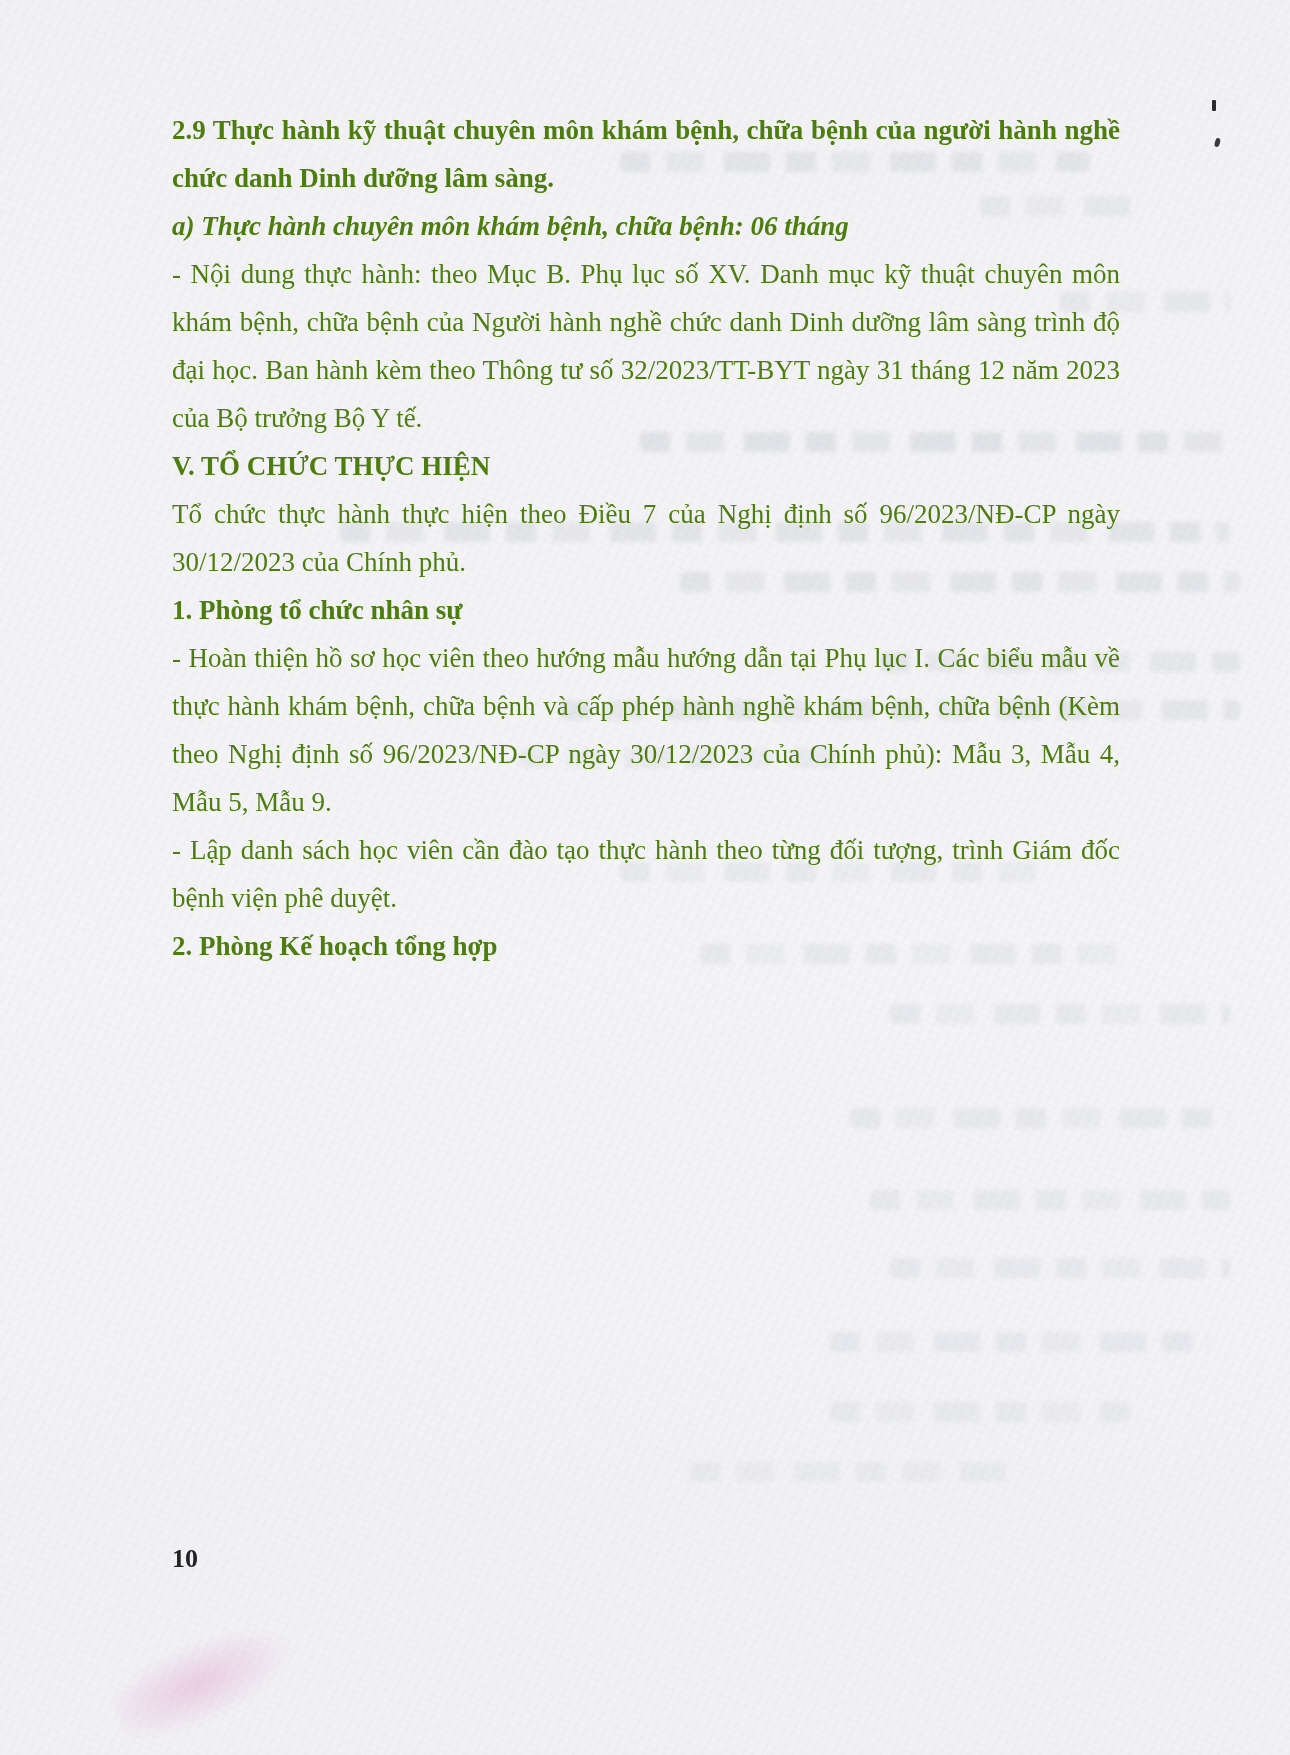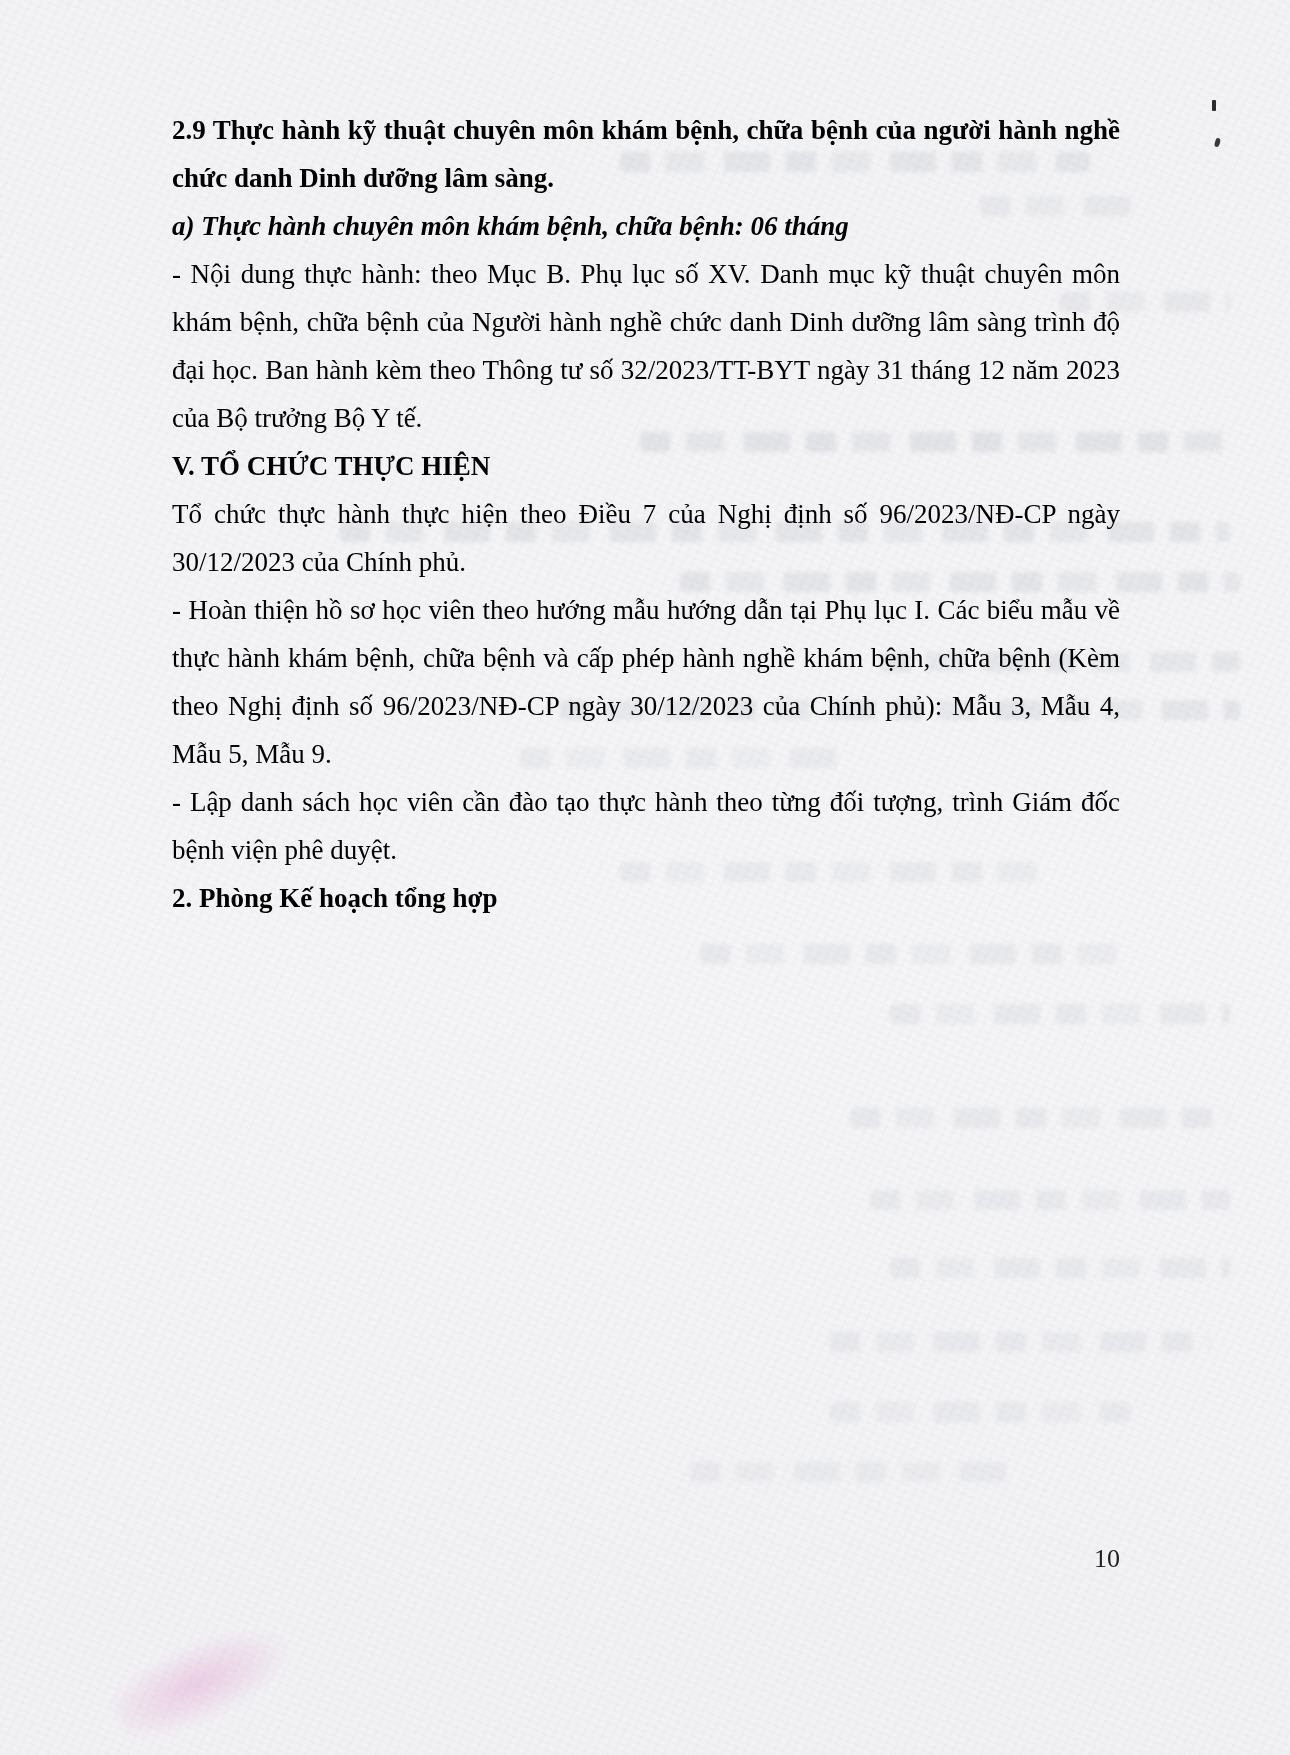--- a/index.html
+++ b/index.html
@@ -20,36 +20,37 @@
     background:
       repeating-linear-gradient(115deg, rgba(150,150,160,0.022) 0 3px, transparent 3px 9px),
       repeating-linear-gradient(23deg, rgba(120,120,135,0.018) 0 2px, transparent 2px 7px);
     pointer-events: none;
   }
   .doc-body {
     position: absolute;
     left: 172px;
     top: 106px;
     width: 948px;
-    color: #000000;
+    color: #4d7c0f;
     font-size: 27px;
     line-height: 48px;
     text-align: justify;
   }
   .doc-body p { margin: 0; }
   .b  { font-weight: 700; }
   .bi { font-weight: 700; font-style: italic; }
   .page-number {
     position: absolute;
     left: 172px;
     top: 1544px;
     width: 948px;
-    text-align: right;
+    text-align: left;
     font-size: 26px;
     color: #222;
+    font-weight: bold;
   }
   
   .ghost {
     position: absolute;
     height: 20px;
     border-radius: 5px;
     filter: blur(2.2px);
     background: repeating-linear-gradient(90deg,
       rgba(122,130,150,0.17) 0px,  rgba(122,130,150,0.17) 30px,
       rgba(122,130,150,0.00) 30px, rgba(122,130,150,0.00) 46px,
@@ -103,18 +104,19 @@
 <div class="speck" style="left:1215px; top:138px; width:5px;  height:9px; border-radius:50% 50% 60% 40%; transform:rotate(14deg); background:#3a3a40;"></div>
 
 <div class="pink-smudge"></div>
 
 <div class="doc-body">
   <p class="b">2.9 Thực hành kỹ thuật chuyên môn khám bệnh, chữa bệnh của người hành nghề chức danh Dinh dưỡng lâm sàng.</p>
   <p class="bi">a) Thực hành chuyên môn khám bệnh, chữa bệnh: 06 tháng</p>
   <p>- Nội dung thực hành: theo Mục B. Phụ lục số XV. Danh mục kỹ thuật chuyên môn khám bệnh, chữa bệnh của Người hành nghề chức danh Dinh dưỡng lâm sàng trình độ đại học. Ban hành kèm theo Thông tư số 32/2023/TT-BYT ngày 31 tháng 12 năm 2023 của Bộ trưởng Bộ Y tế.</p>
   <p class="b">V. TỔ CHỨC THỰC HIỆN</p>
   <p>Tổ chức thực hành thực hiện theo Điều 7 của Nghị định số 96/2023/NĐ-CP ngày 30/12/2023 của Chính phủ.</p>
+  <p class="b">1. Phòng tổ chức nhân sự</p>
   <p>- Hoàn thiện hồ sơ học viên theo hướng mẫu hướng dẫn tại Phụ lục I. Các biểu mẫu về thực hành khám bệnh, chữa bệnh và cấp phép hành nghề khám bệnh, chữa bệnh (Kèm theo Nghị định số 96/2023/NĐ-CP ngày 30/12/2023 của Chính phủ): Mẫu 3, Mẫu 4, Mẫu 5, Mẫu 9.</p>
   <p>- Lập danh sách học viên cần đào tạo thực hành theo từng đối tượng, trình Giám đốc bệnh viện phê duyệt.</p>
   <p class="b">2. Phòng Kế hoạch tổng hợp</p>
 </div>
 
 <div class="page-number">10</div>
 
 </body></html>

